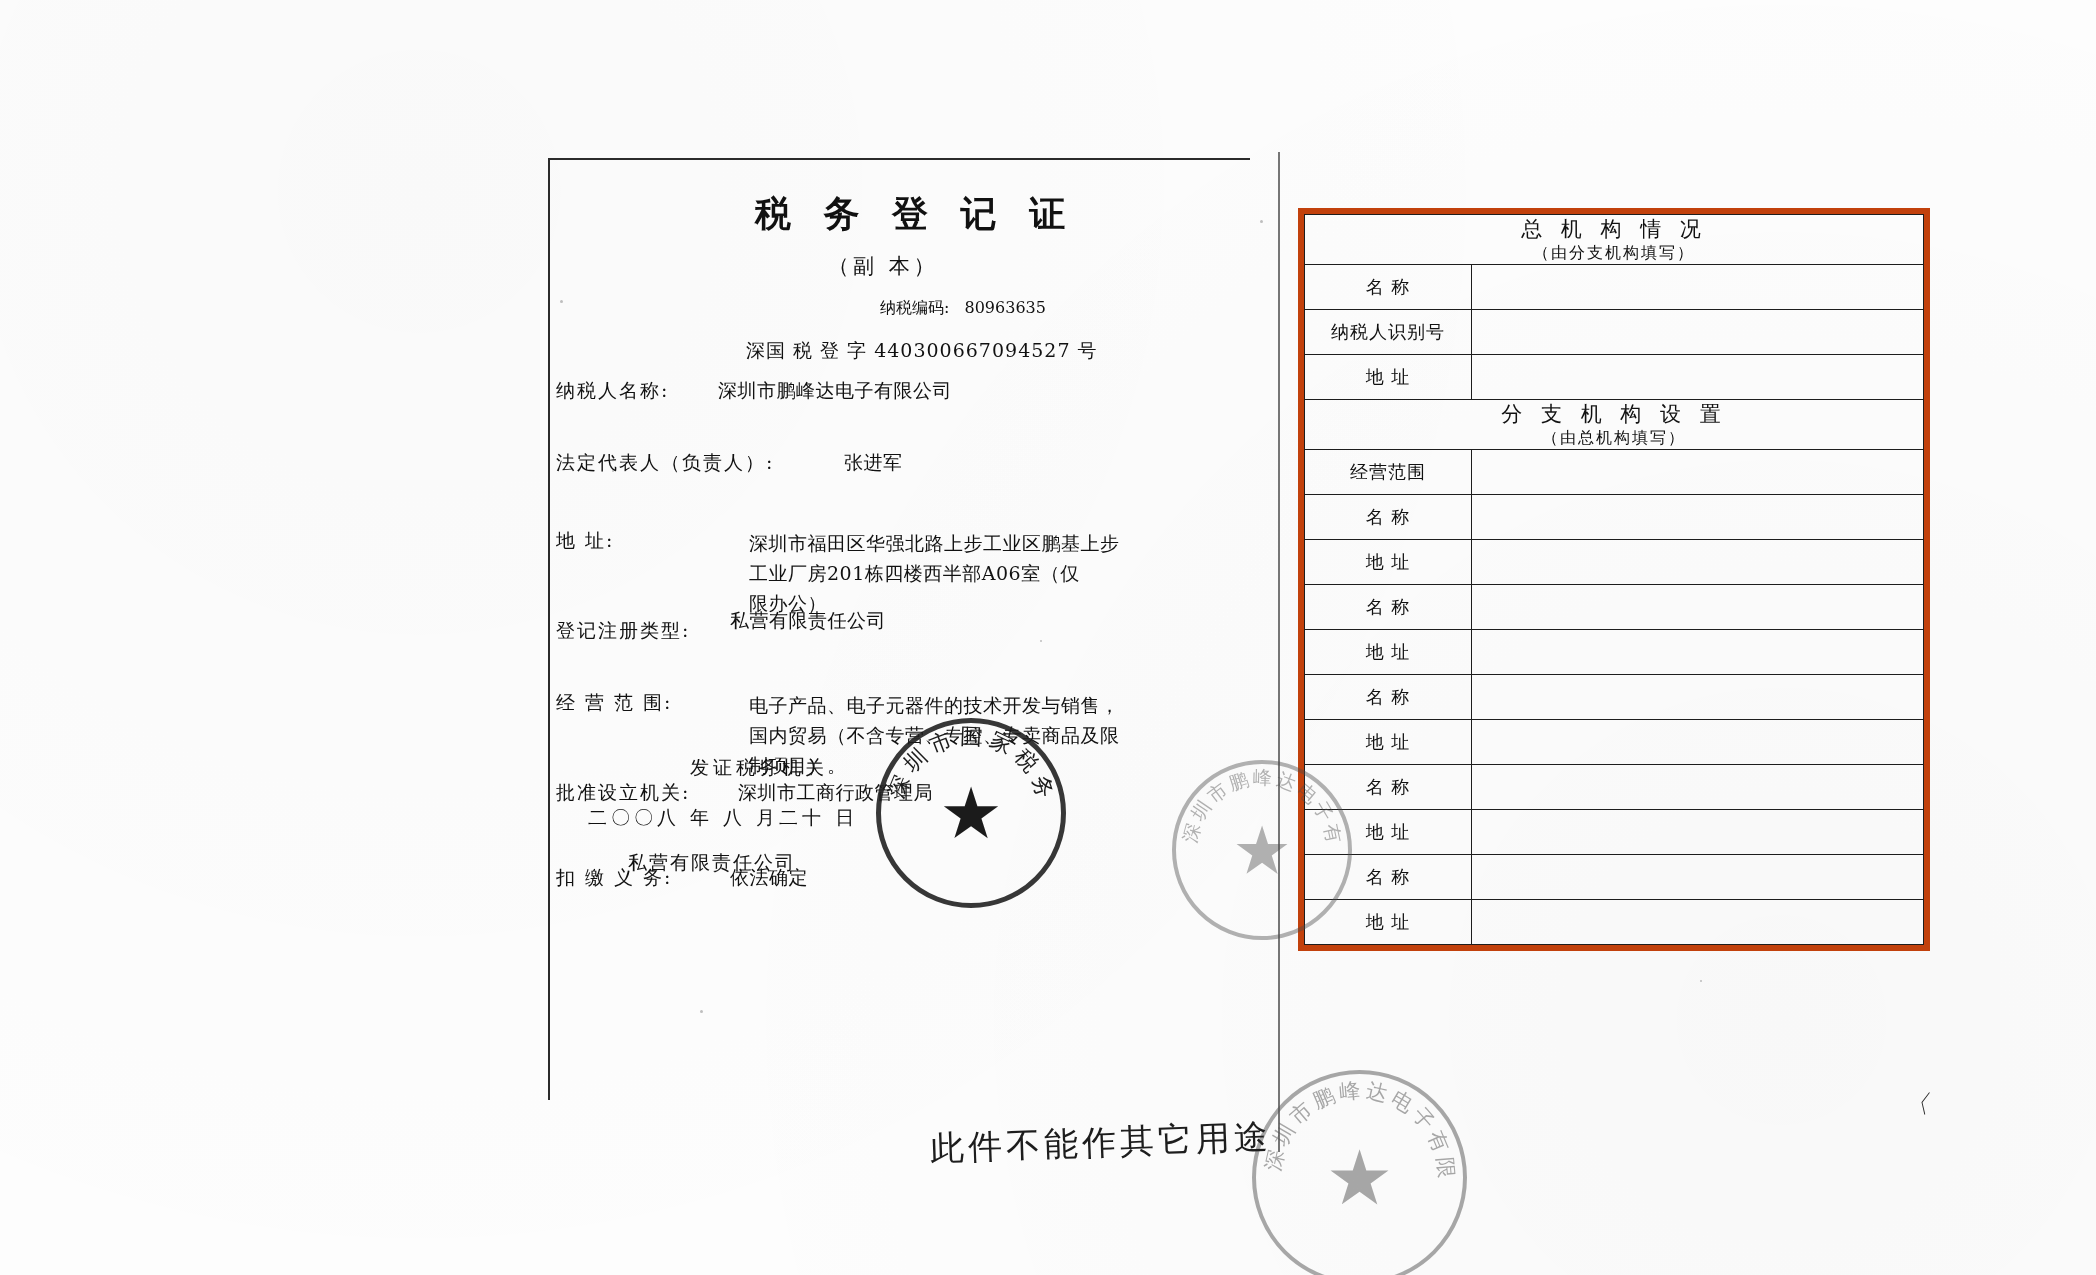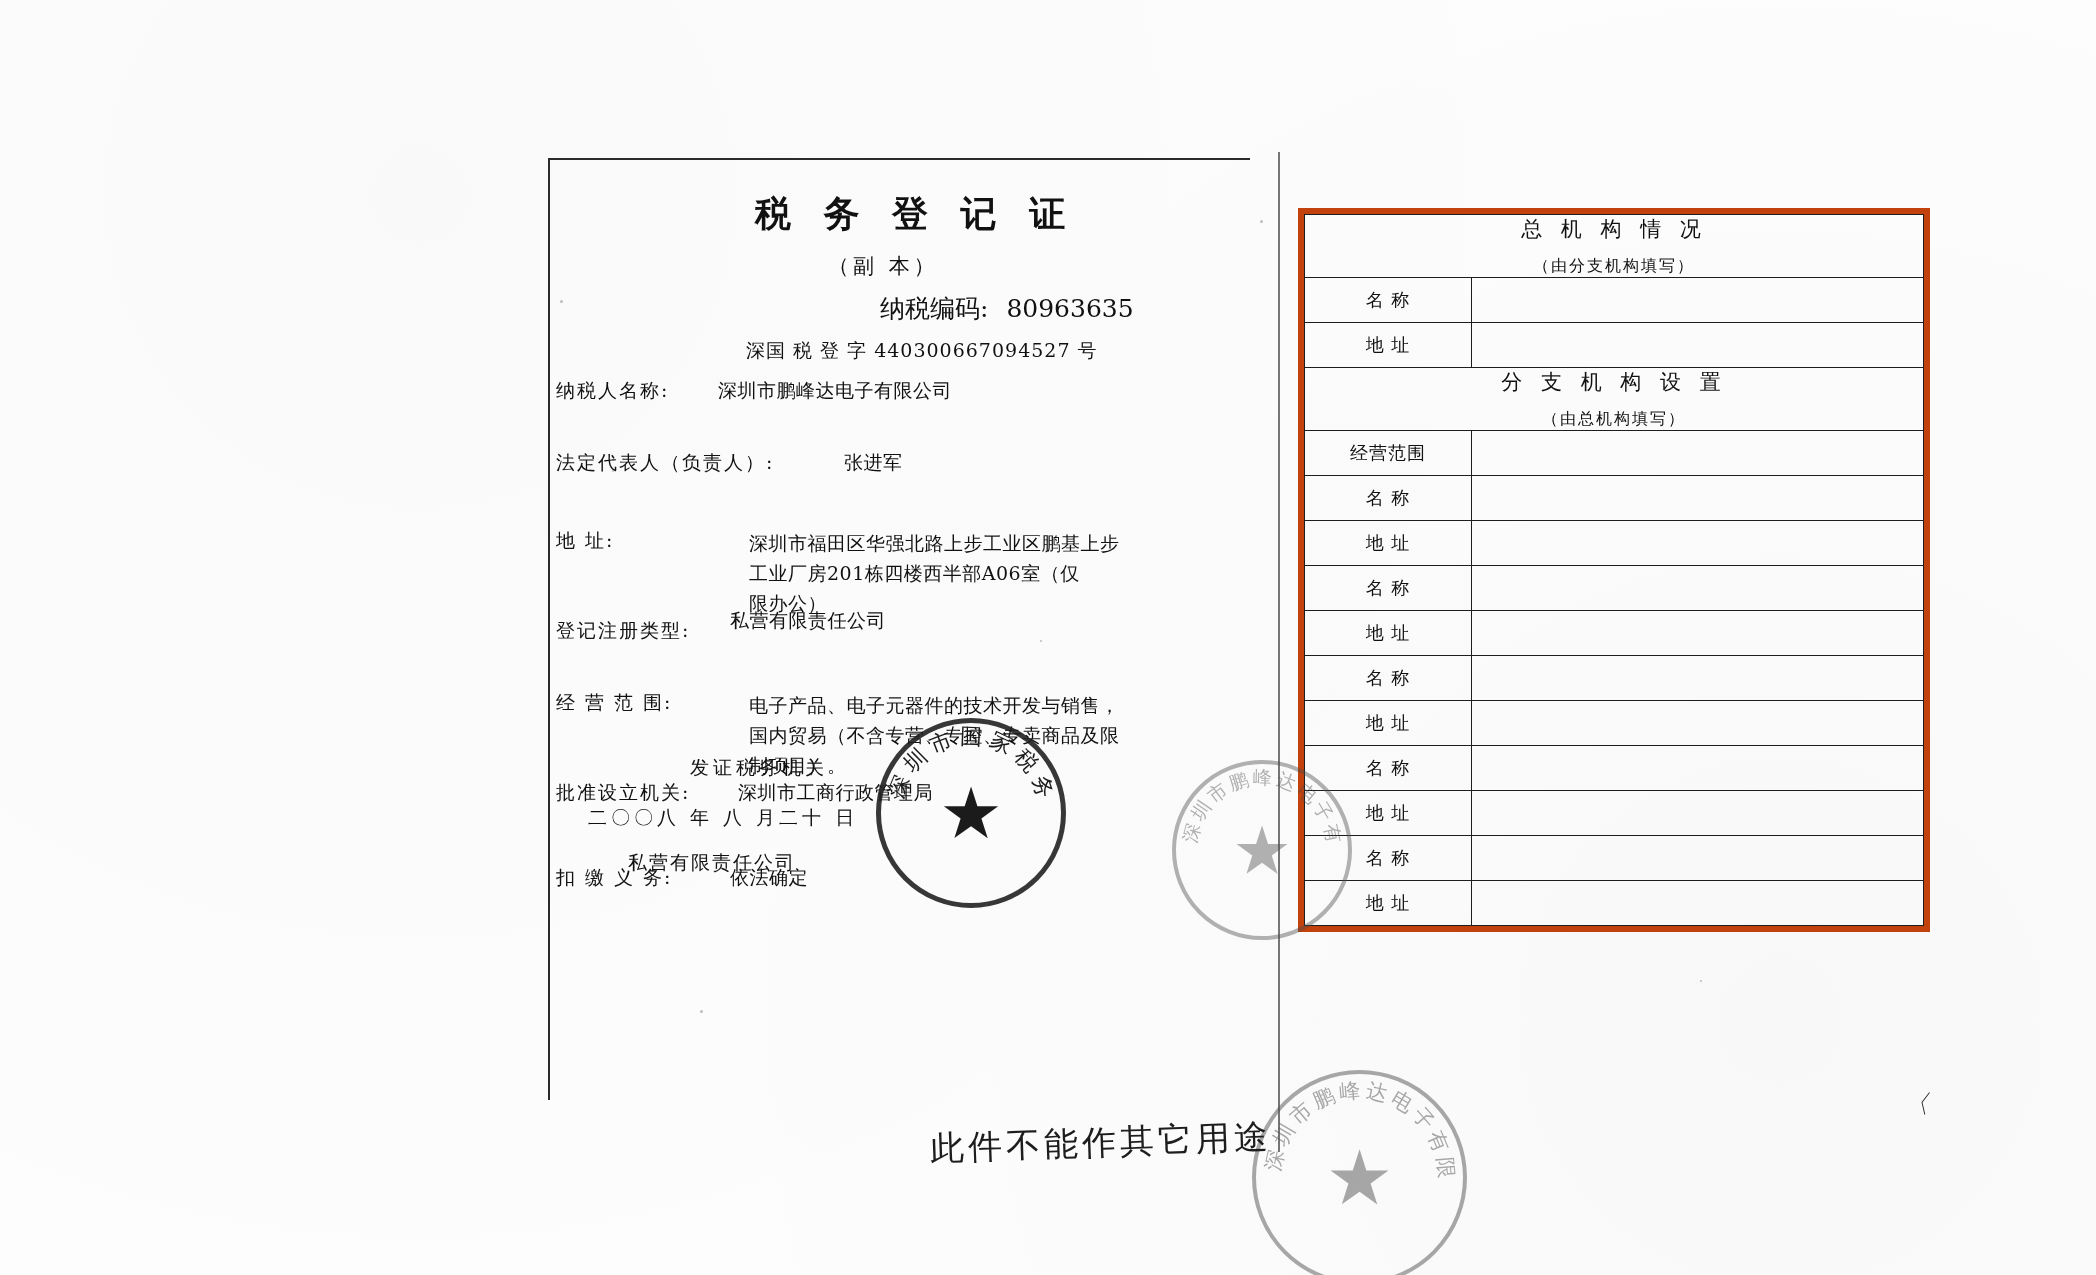--- a/index.html
+++ b/index.html
@@ -69,22 +69,22 @@
     position: absolute;
     left: 278px;
     top: 92px;
     font-size: 21px;
     letter-spacing: 4px;
   }
 
   .code-line {
     position: absolute;
     left: 330px;
-    top: 132px;
-    font-size: 25px;
+    top: 138px;
+    font-size: 16px;
   }
   .reg-line {
     position: absolute;
     left: 196px;
     top: 178px;
     font-size: 19px;
     letter-spacing: 1px;
   }
 
   .f-label {
@@ -152,21 +152,21 @@
   }
   td.hdr .big {
     font-size: 21px;
     letter-spacing: 6px;
     display: block;
   }
   td.hdr .small {
     font-size: 16px;
     letter-spacing: 2px;
     display: block;
-    margin-top: 13px;
+    margin-top: 0;
     text-align: center;
   }
   td.key {
     width: 150px;
     text-align: center;
     letter-spacing: 1px;
     white-space: nowrap;
   }
   td.val { }
 
@@ -311,20 +311,24 @@
     <table>
       <tbody>
         <tr>
           <td class="hdr" colspan="2">
             <span class="big">总 机 构 情 况</span>
             <span class="small">（由分支机构填写）</span>
           </td>
         </tr>
         <tr>
           <td class="key">名      称</td>
+          <td class="val"></td>
+        </tr>
+        <tr>
+          <td class="key">纳税人识别号</td>
           <td class="val"></td>
         </tr>
         <tr>
           <td class="key">地      址</td>
           <td class="val"></td>
         </tr>
         <tr>
           <td class="hdr" colspan="2">
             <span class="big">分 支 机 构 设 置</span>
             <span class="small">（由总机构填写）</span>

